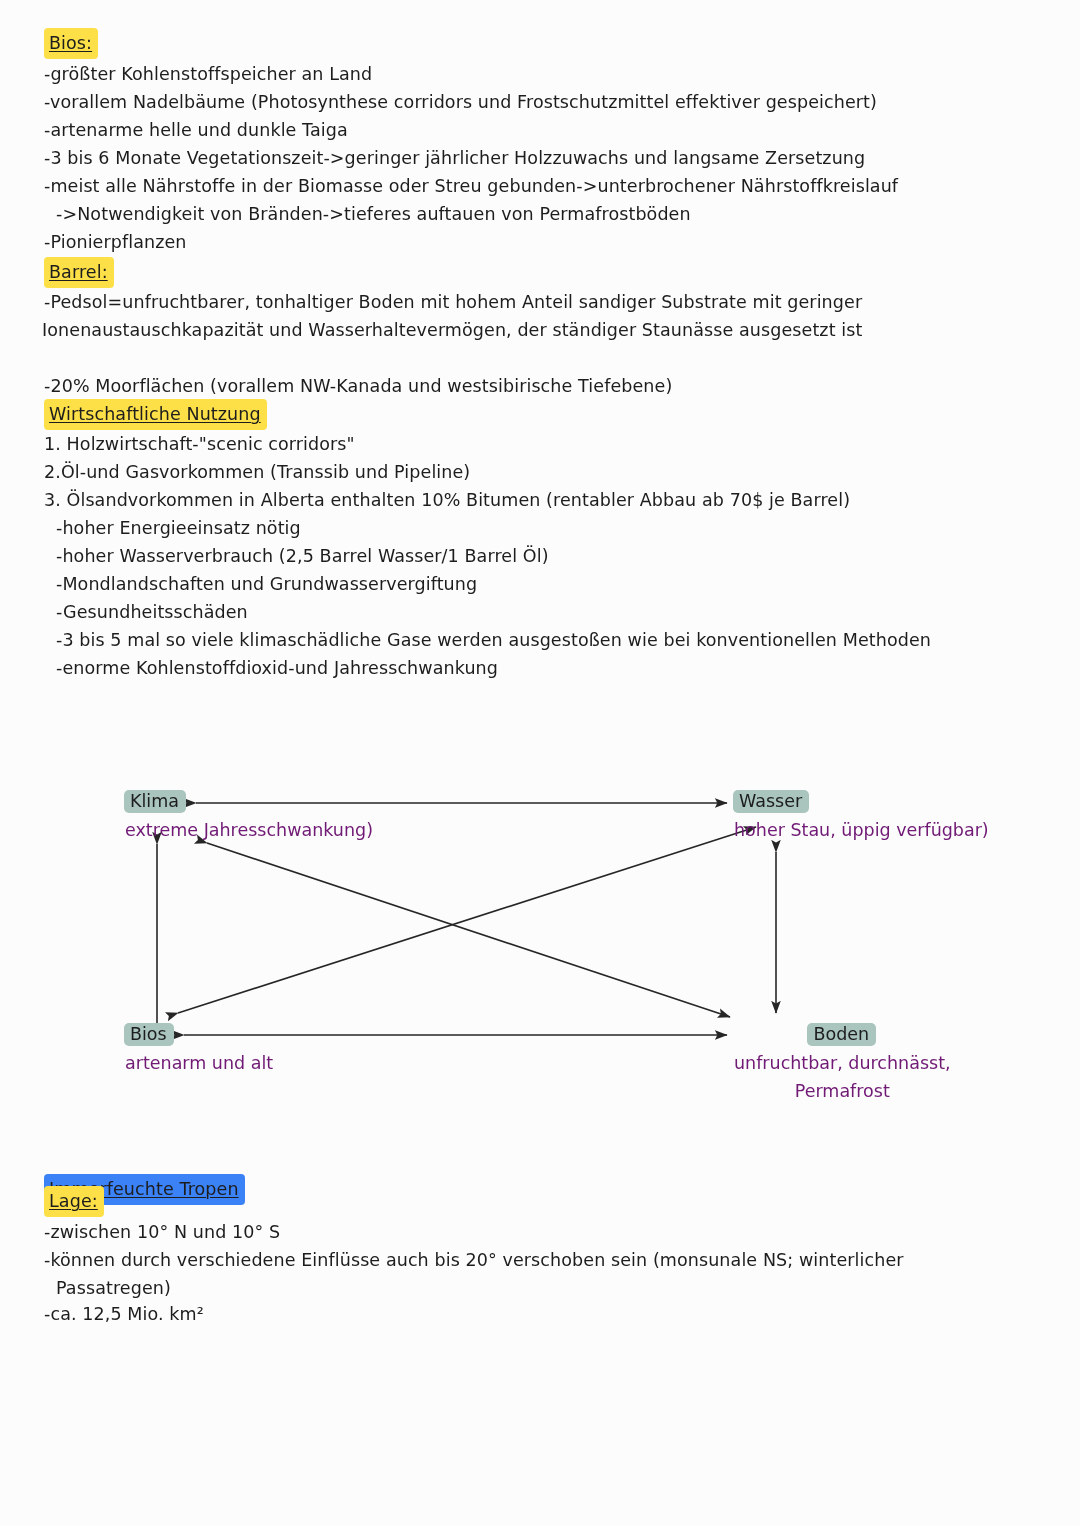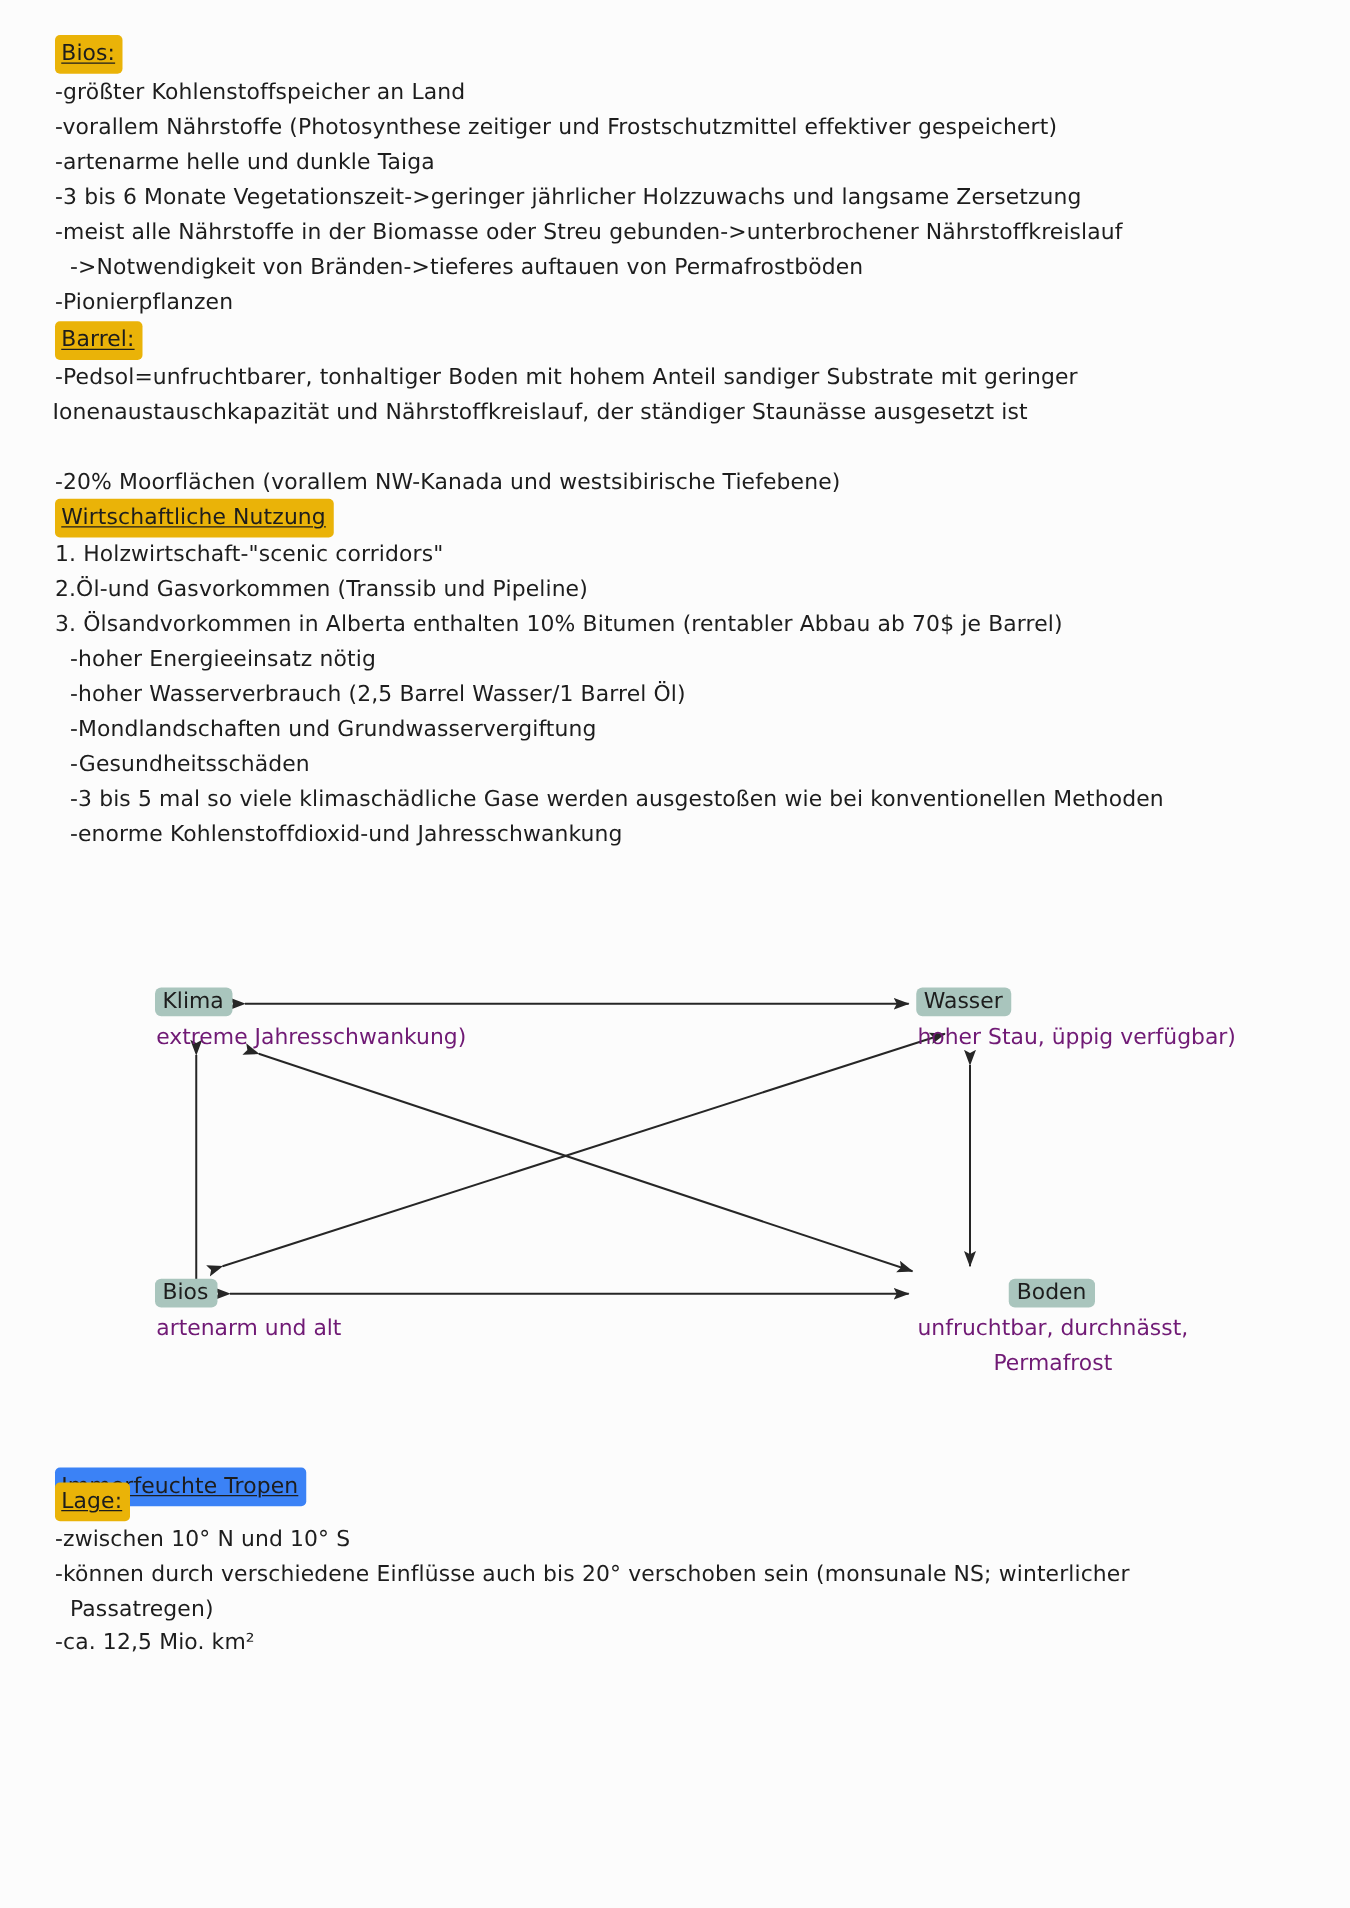--- a/index.html
+++ b/index.html
@@ -29,21 +29,21 @@
 
   
   .hl {
     display: inline-block;
     padding: 1px 6px 2px 5px;
     border-radius: 4px;
     text-decoration: underline;
     text-underline-offset: 2px;
     text-decoration-thickness: 1.4px;
   }
-  .hl-green { background: #eab308; }
+  .hl-green { background: #fde047; }
   .hl-pink  { background: #3b82f6; margin-top: 20px; }
 
   .line {
     position: absolute;
     left: 44px;
   }
   .line.indent { left: 56px; }
 
   
   #diagram {
@@ -82,30 +82,30 @@
     padding-left: 1px;
   }
 </style>
 </head>
 <body>
 
 <div id="page">
 
   <div class="line note-text" style="top:28px"><span class="hl hl-green">Bios:</span></div>
   <div class="line note-text" style="top:60px">-größter Kohlenstoffspeicher an Land</div>
-  <div class="line note-text" style="top:88px">-vorallem Nährstoffe (Photosynthese zeitiger und Frostschutzmittel effektiver gespeichert)</div>
+  <div class="line note-text" style="top:88px">-vorallem Nadelbäume (Photosynthese corridors und Frostschutzmittel effektiver gespeichert)</div>
   <div class="line note-text" style="top:116px">-artenarme helle und dunkle Taiga</div>
   <div class="line note-text" style="top:144px">-3 bis 6 Monate Vegetationszeit-&gt;geringer jährlicher Holzzuwachs und langsame Zersetzung</div>
   <div class="line note-text" style="top:172px">-meist alle Nährstoffe in der Biomasse oder Streu gebunden-&gt;unterbrochener Nährstoffkreislauf</div>
   <div class="line note-text indent" style="top:200px">-&gt;Notwendigkeit von Bränden-&gt;tieferes auftauen von Permafrostböden</div>
   <div class="line note-text" style="top:228px">-Pionierpflanzen</div>
 
   <div class="line note-text" style="top:257px"><span class="hl hl-green">Barrel:</span></div>
   <div class="line note-text" style="top:288px">-Pedsol=unfruchtbarer, tonhaltiger Boden mit hohem Anteil sandiger Substrate mit geringer</div>
-  <div class="line note-text" style="top:316px; left:42px">Ionenaustauschkapazität und Nährstoffkreislauf, der ständiger Staunässe ausgesetzt ist</div>
+  <div class="line note-text" style="top:316px; left:42px">Ionenaustauschkapazität und Wasserhaltevermögen, der ständiger Staunässe ausgesetzt ist</div>
   <div class="line note-text" style="top:372px">-20% Moorflächen (vorallem NW-Kanada und westsibirische Tiefebene)</div>
 
   <div class="line note-text" style="top:399px"><span class="hl hl-green">Wirtschaftliche Nutzung</span></div>
   <div class="line note-text" style="top:430px">1. Holzwirtschaft-"scenic corridors"</div>
   <div class="line note-text" style="top:458px">2.Öl-und Gasvorkommen (Transsib und Pipeline)</div>
   <div class="line note-text" style="top:486px">3. Ölsandvorkommen in Alberta enthalten 10% Bitumen (rentabler Abbau ab 70$ je Barrel)</div>
   <div class="line note-text indent" style="top:514px">-hoher Energieeinsatz nötig</div>
   <div class="line note-text indent" style="top:542px">-hoher Wasserverbrauch (2,5 Barrel Wasser/1 Barrel Öl)</div>
   <div class="line note-text indent" style="top:570px">-Mondlandschaften und Grundwasservergiftung</div>
   <div class="line note-text indent" style="top:598px">-Gesundheitsschäden</div>

